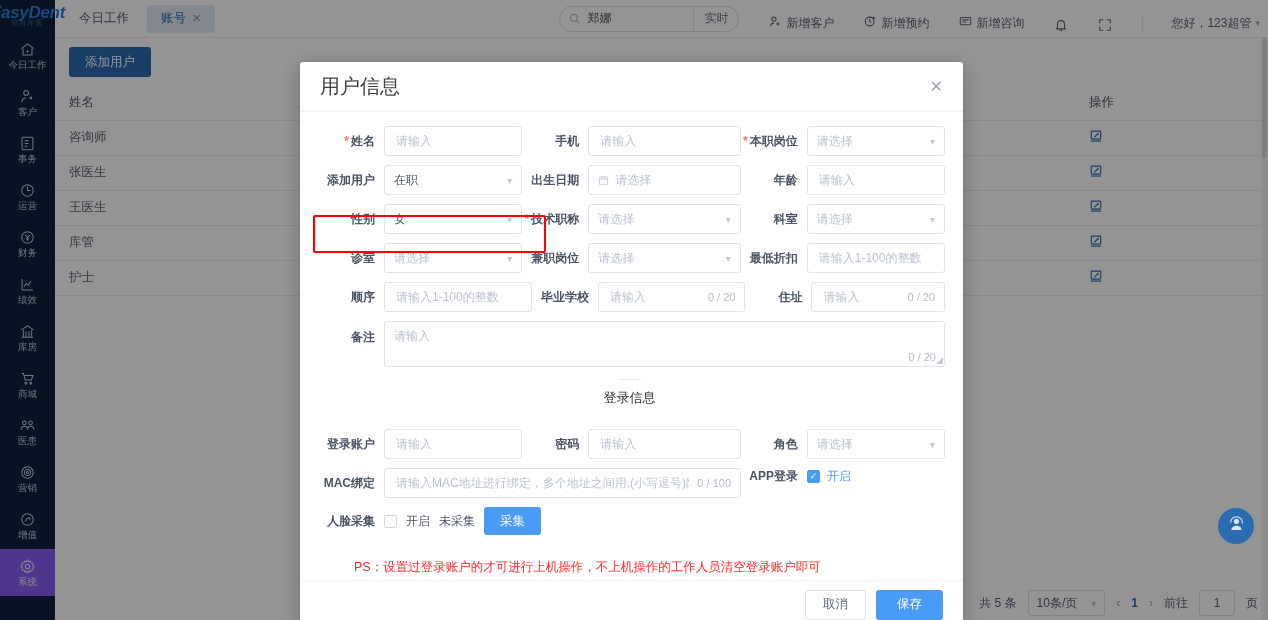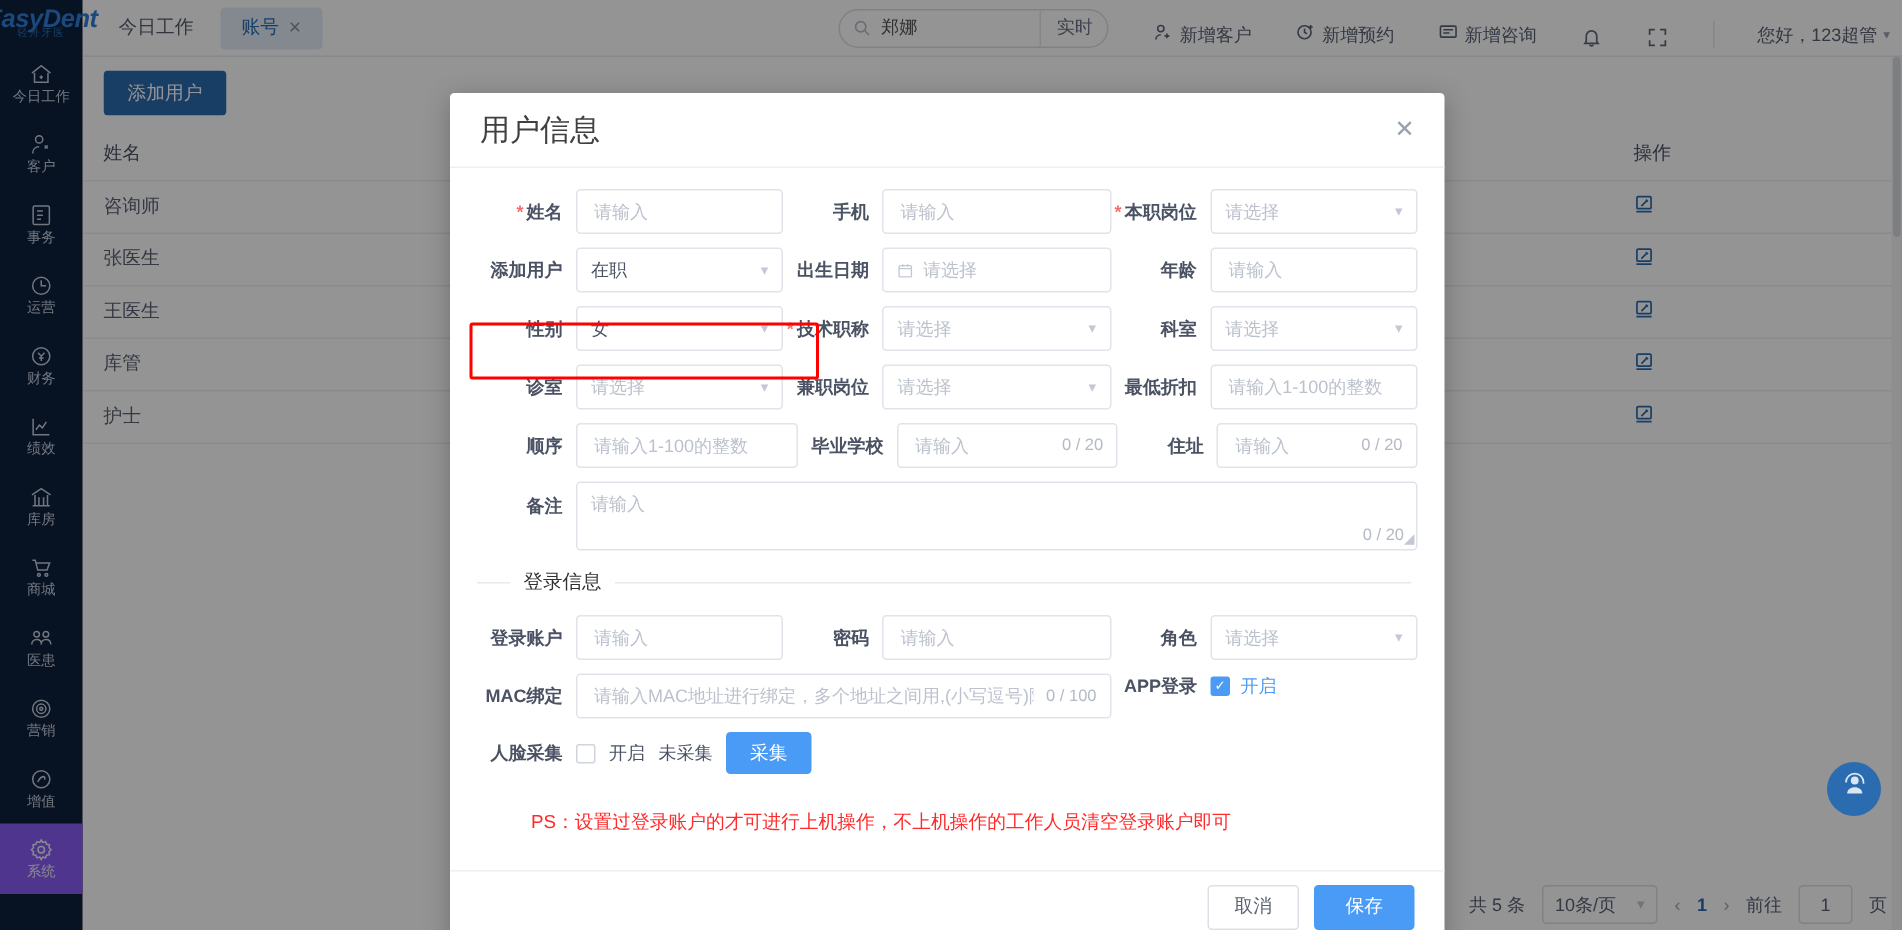--- a/index.html
+++ b/index.html
@@ -175,21 +175,21 @@
   .ta-row { display: flex; align-items: flex-start; margin-bottom: 10px; }
   .ta {
     flex: 1; height: 46px; border: 1px solid #e0e3e9; border-radius: 3px;
     position: relative; padding: 6px 9px; font-size: 12px; color: #bcc2cd;
   }
   .ta .ta-cnt { position: absolute; right: 8px; bottom: 3px; font-size: 11px; color: #b4bac5; }
   .ta .grip { position: absolute; right: 1px; bottom: 1px; color: #c3c8d2; font-size: 9px; }
 
   .section {
     display: flex; align-items: center; gap: 9px;
-    margin: 12px 0 13px 0; padding-right: 4px;
+    margin: 12px 0 13px 0; padding-right: 4px; flex-direction: column;
   }
   .sec-line { height: 1px; background: #e6e9ee; }
   .sec-line.left { width: 22px; flex: none; }
   .sec-line.right { flex: 1; }
   .sec-title { font-size: 13px; color: #303133; }
 
   .mac-ctl { width: 357px; flex: none; }
   .app-login { display: flex; align-items: center; gap: 7px; font-size: 12px; }
   .cbx-blue {
     width: 13px; height: 13px; border-radius: 2px; background: #4a9bf5; border: 1px solid #4a9bf5;

